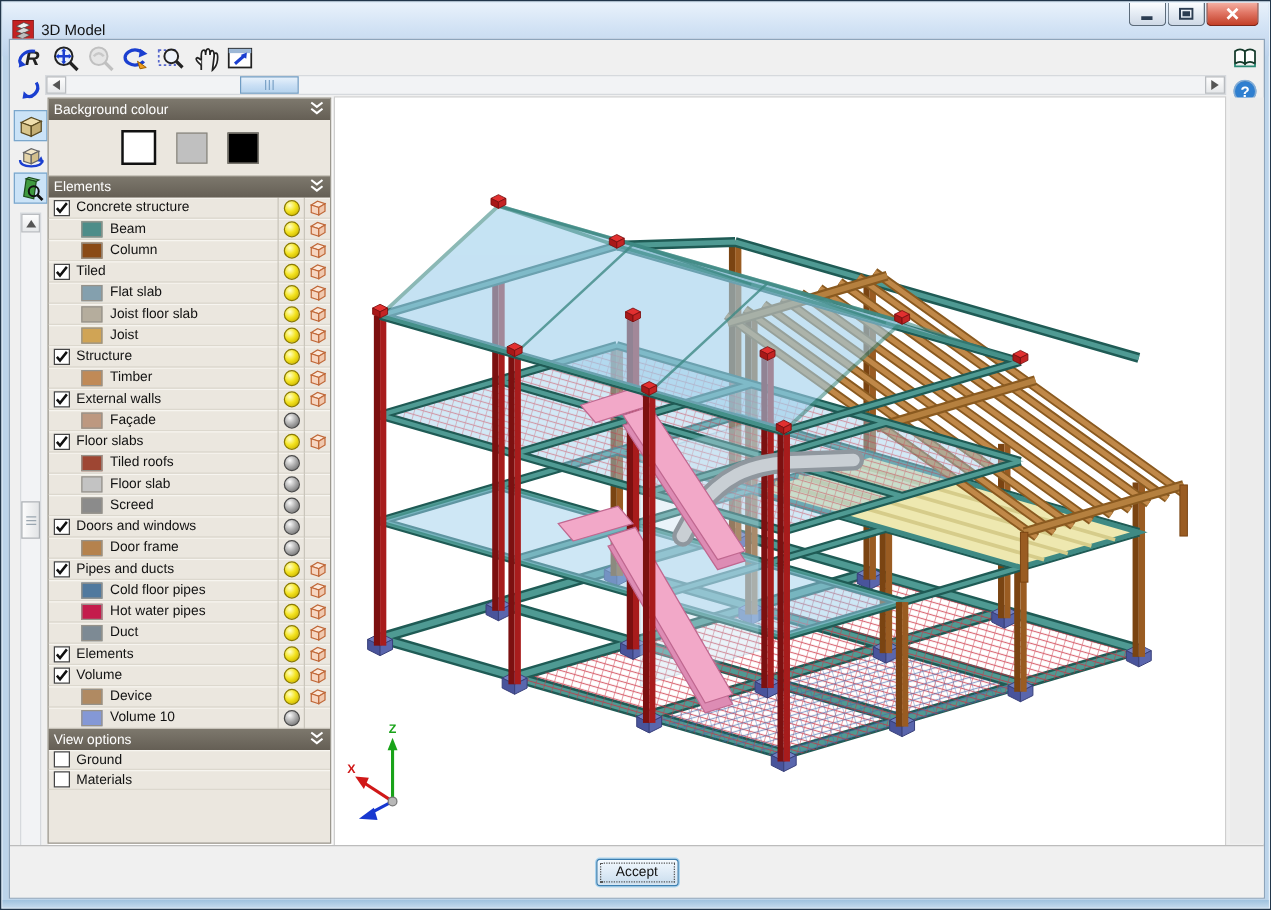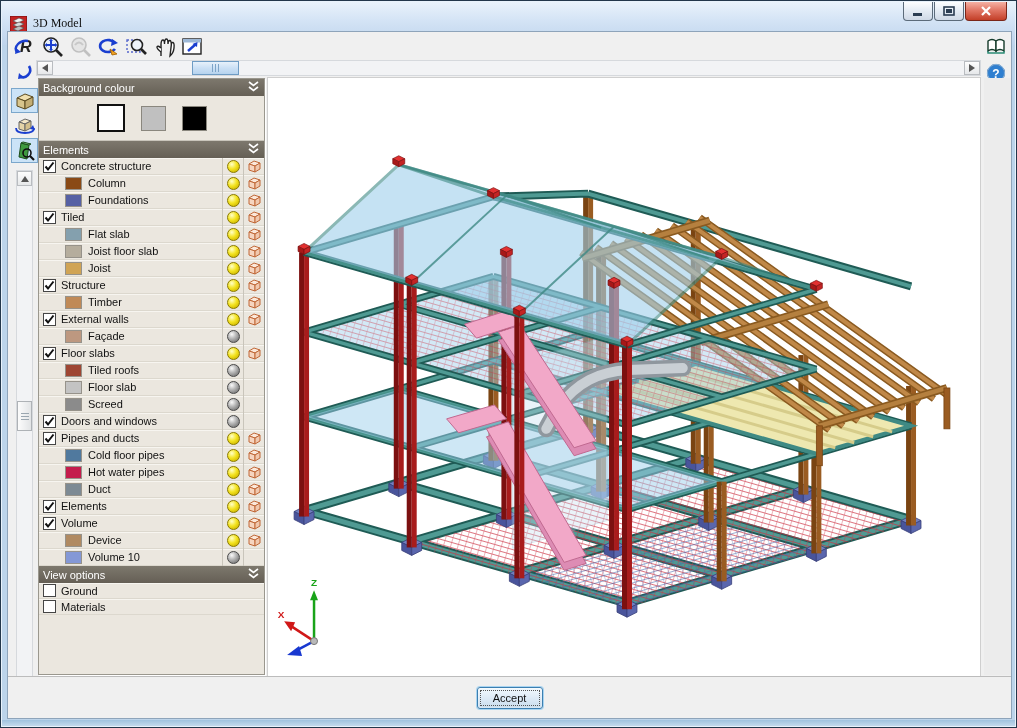--- a/index.html
+++ b/index.html
@@ -2,21 +2,21 @@
 <html><head>
 <meta charset="utf-8">
 <style>
   html,body{margin:0;padding:0;background:#555;}
   *{box-sizing:border-box;}
   #win{position:relative;width:1017px;height:728px;font-family:"Liberation Sans",sans-serif;font-size:11px;
        background:#bcd4ea;border:1px solid #22364a;overflow:hidden;
        box-shadow:inset 0 0 0 1px #e8f2fb;}
   
   #titlebar{position:absolute;left:1px;top:1px;right:1px;height:43px;
-    background:linear-gradient(#e9f2fb,#d3e3f5 45%,#bed4ec);display:flex;align-items:center;padding-left:8px;font-family:Liberation Serif, serif;}
+    background:linear-gradient(#e9f2fb,#d3e3f5 45%,#bed4ec);display:flex;align-items:center;padding-left:8px;}
   #title-icon{width:17px;height:16px;margin-right:6px;}
   #title-text{font-size:12px;color:#111;}
   #winbtns{position:absolute;right:8px;top:0;display:flex;}
   .wbtn{width:30px;height:19px;border:1px solid #5c6b7a;border-top:none;border-radius:0 0 4px 4px;
     background:linear-gradient(#fdfeff,#e6edf5 45%,#cfd9e6);display:flex;align-items:center;justify-content:center;margin-left:1px;}
   .wbtn.close{width:42px;background:linear-gradient(#f5b1a4,#e17766 45%,#c33f28);border-color:#7a2619;}
   
   #client{position:absolute;left:6px;top:30px;width:1005px;height:688px;background:#f0f0f0;border:1px solid #8ea4ba;}
   
   #toolbar{position:absolute;left:4px;top:2px;height:26px;display:flex;align-items:center;gap:3px;}
@@ -274,37 +274,37 @@
             <span class="icell">
               <svg width="13" height="13" viewBox="0 0 13 13">
                 <polygon points="1,4 6,1 12,3 7,6" fill="#fbe8da" stroke="#c06838"></polygon>
                 <polygon points="1,4 7,6 7,12 1,10" fill="#f6d5c0" stroke="#c06838"></polygon>
                 <polygon points="7,6 12,3 12,9 7,12" fill="#f0c8ae" stroke="#c06838"></polygon>
               </svg>
             </span>
           </div>
           <div class="erow">
             <span class="cell-chk"></span>
+            <span class="swatchbox" style="background: rgb(77, 141, 137);"></span>
+            <span class="elabel">Beam</span>
+            <span class="icell">
+              <span class="ball yellow"></span>
+            </span>
+            <span class="icell">
+              <svg width="13" height="13" viewBox="0 0 13 13">
+                <polygon points="1,4 6,1 12,3 7,6" fill="#fbe8da" stroke="#c06838"></polygon>
+                <polygon points="1,4 7,6 7,12 1,10" fill="#f6d5c0" stroke="#c06838"></polygon>
+                <polygon points="7,6 12,3 12,9 7,12" fill="#f0c8ae" stroke="#c06838"></polygon>
+              </svg>
+            </span>
+          </div>
+          <div class="erow">
+            <span class="cell-chk"></span>
             <span class="swatchbox" style="background: rgb(138, 74, 21);"></span>
             <span class="elabel">Column</span>
-            <span class="icell">
-              <span class="ball yellow"></span>
-            </span>
-            <span class="icell">
-              <svg width="13" height="13" viewBox="0 0 13 13">
-                <polygon points="1,4 6,1 12,3 7,6" fill="#fbe8da" stroke="#c06838"></polygon>
-                <polygon points="1,4 7,6 7,12 1,10" fill="#f6d5c0" stroke="#c06838"></polygon>
-                <polygon points="7,6 12,3 12,9 7,12" fill="#f0c8ae" stroke="#c06838"></polygon>
-              </svg>
-            </span>
-          </div>
-          <div class="erow">
-            <span class="cell-chk"></span>
-            <span class="swatchbox" style="background: rgb(86, 97, 164);"></span>
-            <span class="elabel">Foundations</span>
             <span class="icell">
               <span class="ball yellow"></span>
             </span>
             <span class="icell">
               <svg width="13" height="13" viewBox="0 0 13 13">
                 <polygon points="1,4 6,1 12,3 7,6" fill="#fbe8da" stroke="#c06838"></polygon>
                 <polygon points="1,4 7,6 7,12 1,10" fill="#f6d5c0" stroke="#c06838"></polygon>
                 <polygon points="7,6 12,3 12,9 7,12" fill="#f0c8ae" stroke="#c06838"></polygon>
               </svg>
             </span>
@@ -487,20 +487,29 @@
           </div>
           <div class="erow">
             <span class="cell-chk">
               <span class="chk">
                 <svg width="11" height="11" viewBox="0 0 11 11">
                   <path d="M1.5 5.5 L4 8.5 L9.5 1.5" fill="none" stroke="#111" stroke-width="2"></path>
                 </svg>
               </span>
             </span>
             <span class="elabel group">Doors and windows</span>
+            <span class="icell">
+              <span class="ball gray"></span>
+            </span>
+            <span class="icell"></span>
+          </div>
+          <div class="erow">
+            <span class="cell-chk"></span>
+            <span class="swatchbox" style="background: rgb(181, 130, 77);"></span>
+            <span class="elabel">Door frame</span>
             <span class="icell">
               <span class="ball gray"></span>
             </span>
             <span class="icell"></span>
           </div>
           <div class="erow">
             <span class="cell-chk">
               <span class="chk">
                 <svg width="11" height="11" viewBox="0 0 11 11">
                   <path d="M1.5 5.5 L4 8.5 L9.5 1.5" fill="none" stroke="#111" stroke-width="2"></path>

